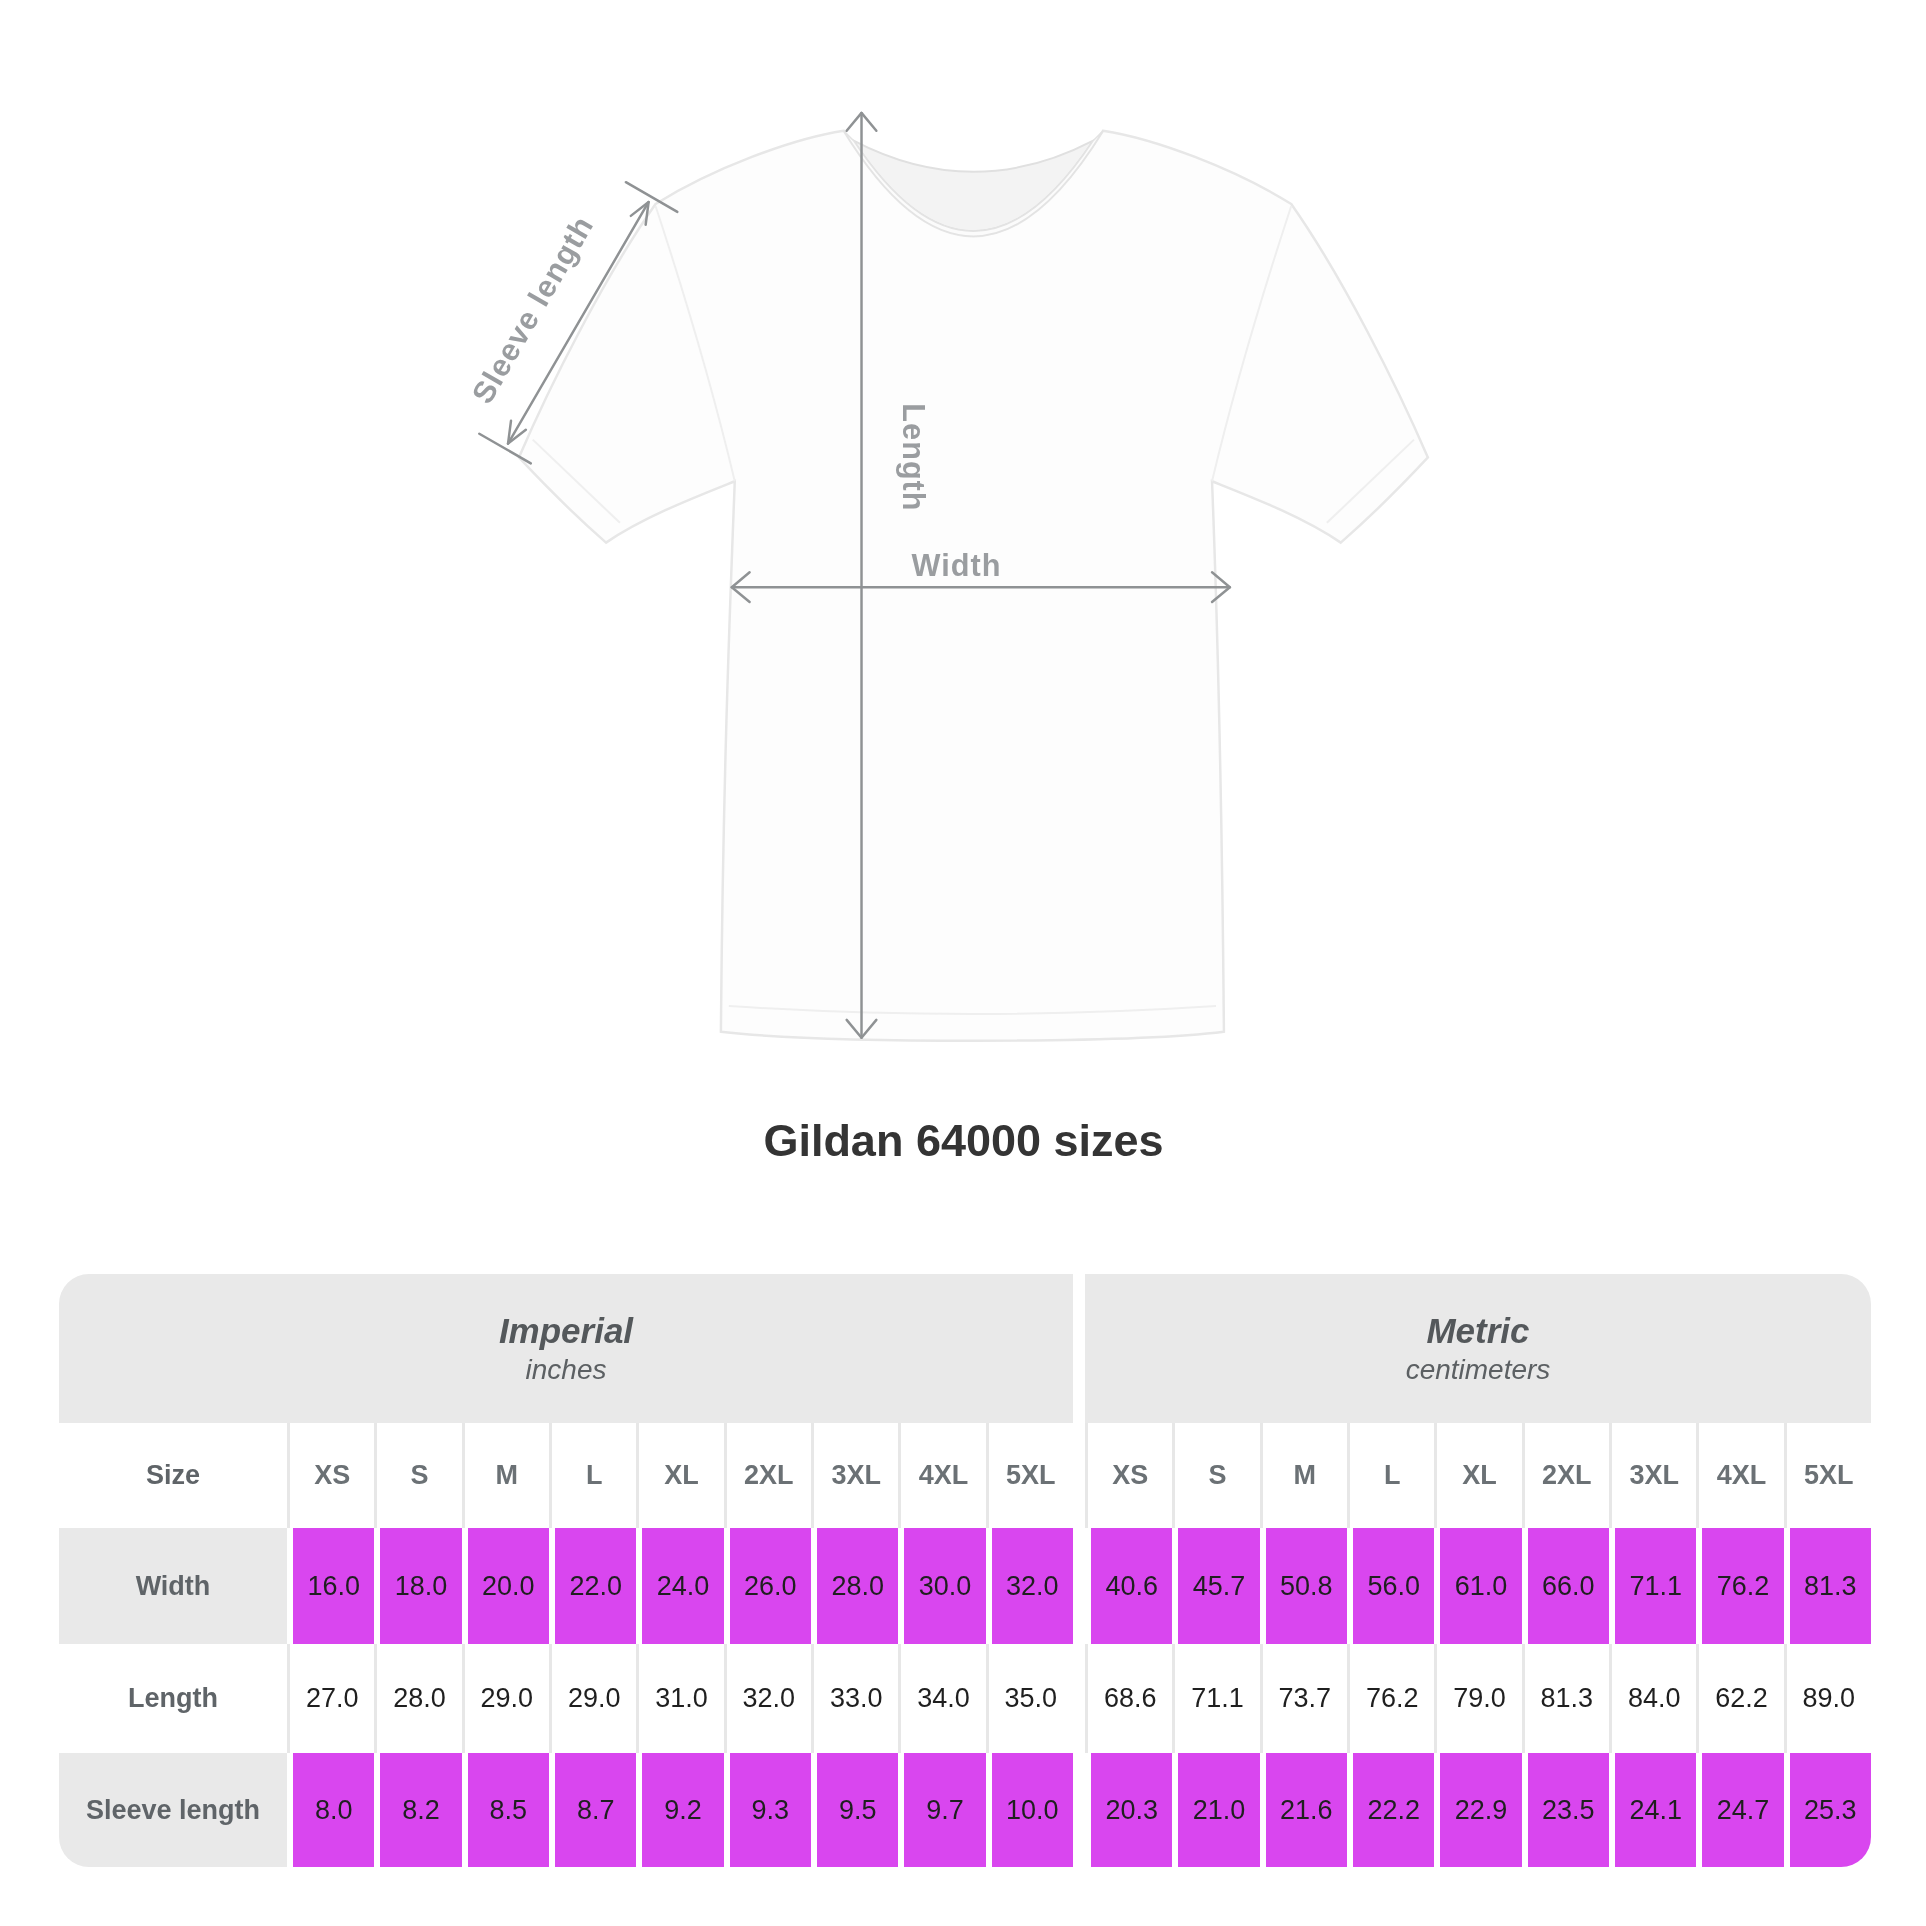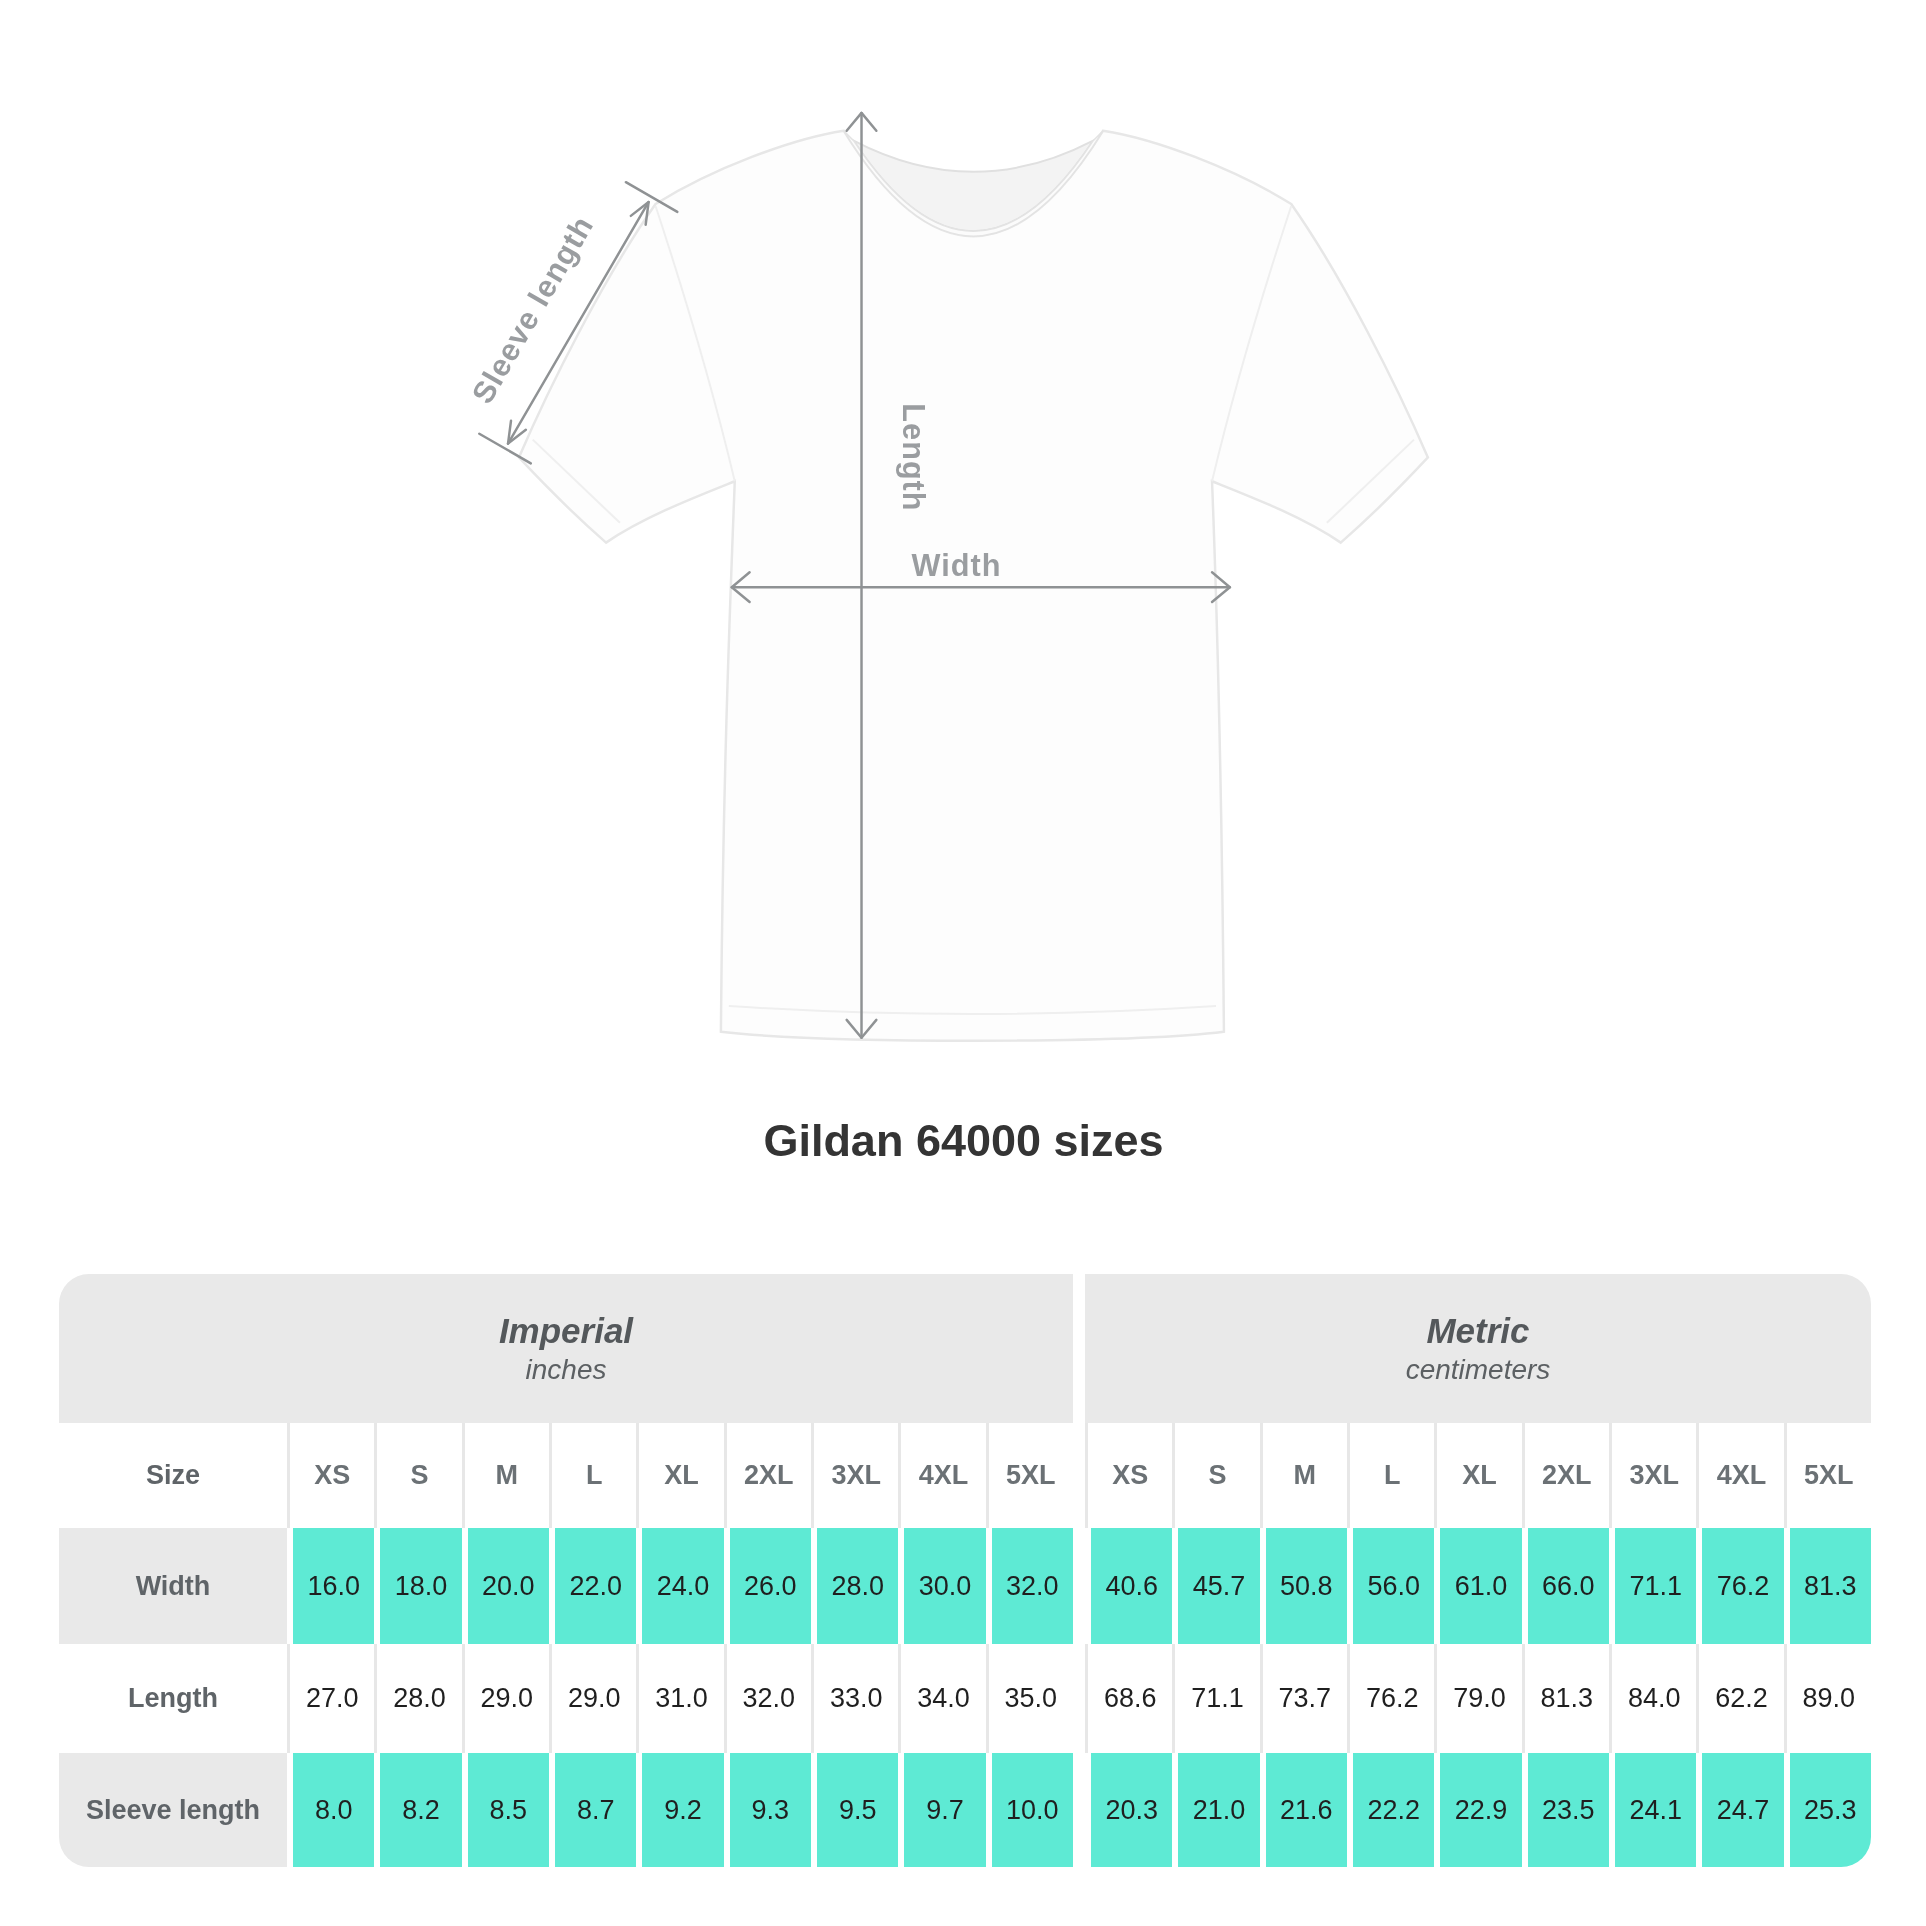--- a/index.html
+++ b/index.html
@@ -28,21 +28,21 @@
   .unit-metric{grid-column:12/21;border-radius:0 30px 0 0;}
   .unit-title{font-size:35px;font-weight:700;font-style:italic;color:#54585b;}
   .unit-sub{font-size:28px;font-style:italic;color:#5c6063;}
   .spacer{background:transparent;}
   .cell{display:flex;align-items:center;justify-content:center;font-size:27px;color:#1f1f1f;}
   .lbl{font-weight:700;color:#5f6468;}
   .hdr{font-weight:700;color:#6b7175;}
   .row-white{background:#ffffff;}
   .row-white.cell{border-left:3px solid #e7e7e7;text-align:center;}
   .row-white.lbl{border-left:none;}
-  .row-gray{background:#5eead4;}
+  .row-gray{background:#d946ef;}
   .row-gray.cell{border-left:6px solid #ffffff;}
   .row-gray.lbl{border-left:none;background:#e9e9e9;}
   .corner-bl{border-radius:0 0 0 30px;}
   .corner-br{border-radius:0 0 30px 0;}
 </style>
 </head>
 <body>
 
 <div class="page">
 

